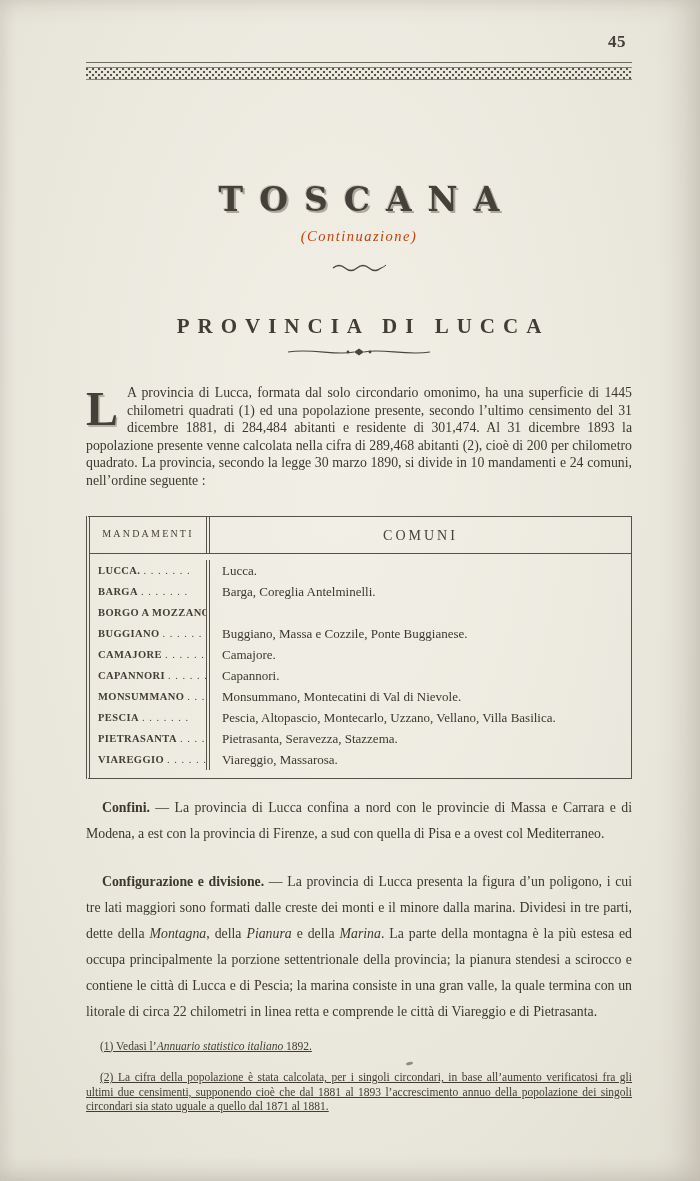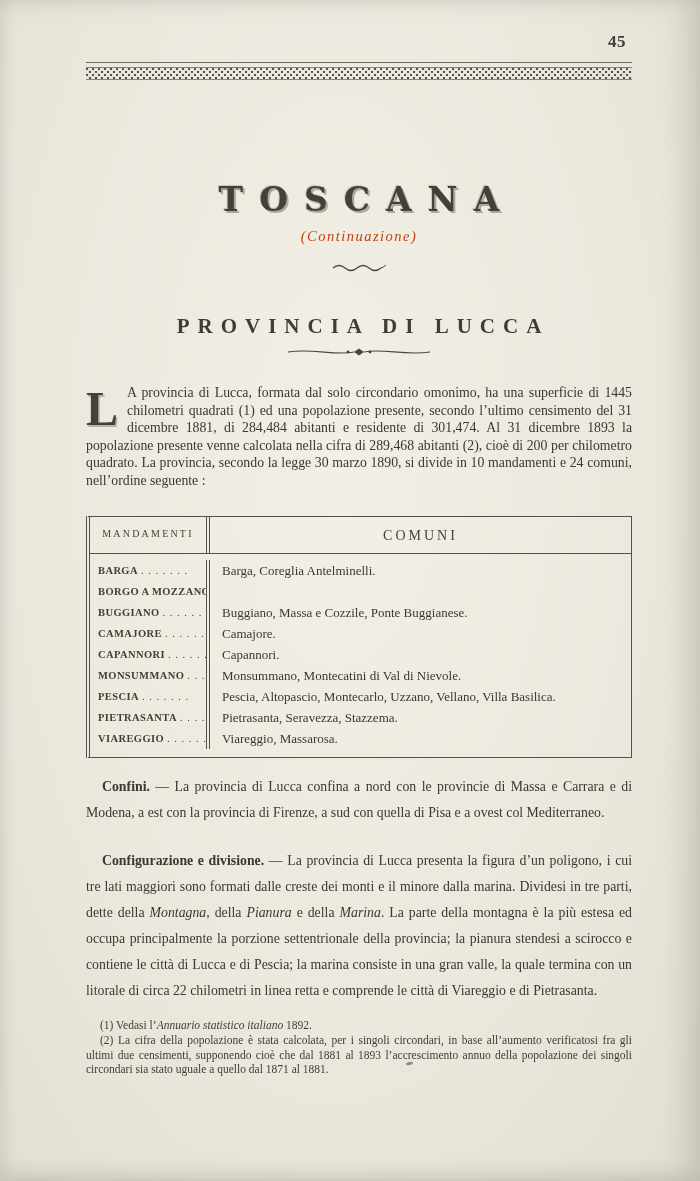--- a/index.html
+++ b/index.html
@@ -97,23 +97,23 @@
     margin-top: 16px; text-align: justify;
     font-size: 13.8px; line-height: 26px; text-indent: 16px; color: #3c382f;
   }
   .body-para.tight { margin-top: 22px; }
   .lead { font-weight: bold; }
   .it { font-style: italic; }
 
   .footnotes { margin-top: 14px; }
   .footnote {
     text-align: justify; font-size: 11.5px; line-height: 14.6px;
-    text-indent: 14px; color: #413d34;
-  }
-  .footnote + .footnote { margin-top: 1px; }
+    text-indent: 14px; color: #413d34; text-decoration: underline;
+  }
+  .footnote + .footnote { margin-top: 17px; }
 
   .ink-speck {
     position: absolute; left: 406px; top: 1062px;
     width: 7px; height: 3px; border-radius: 50%;
     background: rgba(70,64,52,0.55); transform: rotate(-12deg);
   }
   svg { display: inline-block; vertical-align: middle; }
 </style>
 </head>
 <body>
@@ -152,20 +152,24 @@
   </p>
 
   <div class="mtable">
     <div class="mt-header">
       <div class="mt-h1">MANDAMENTI</div>
       <div class="mt-h2">COMUNI</div>
     </div>
     <div class="mt-body">
 
       <div class="mt-row">
+        <div class="mt-cell1"><span>LUCCA.</span><span class="dots">. . . . . . .</span></div>
+        <div class="mt-cell2">Lucca.</div>
+      </div>
+      <div class="mt-row">
         <div class="mt-cell1"><span>BARGA</span><span class="dots">. . . . . . .</span></div>
         <div class="mt-cell2">Barga, Coreglia Antelminelli.</div>
       </div>
       <div class="mt-row">
         <div class="mt-cell1"><span>BORGO A MOZZANO</span></div>
       </div>
       <div class="mt-row">
         <div class="mt-cell1"><span>BUGGIANO</span><span class="dots">. . . . . .</span></div>
         <div class="mt-cell2">Buggiano, Massa e Cozzile, Ponte Buggianese.</div>
       </div>

